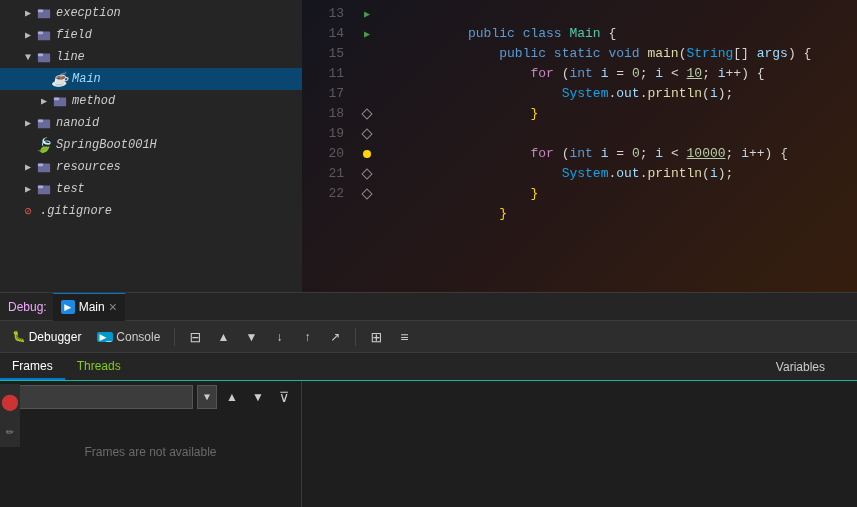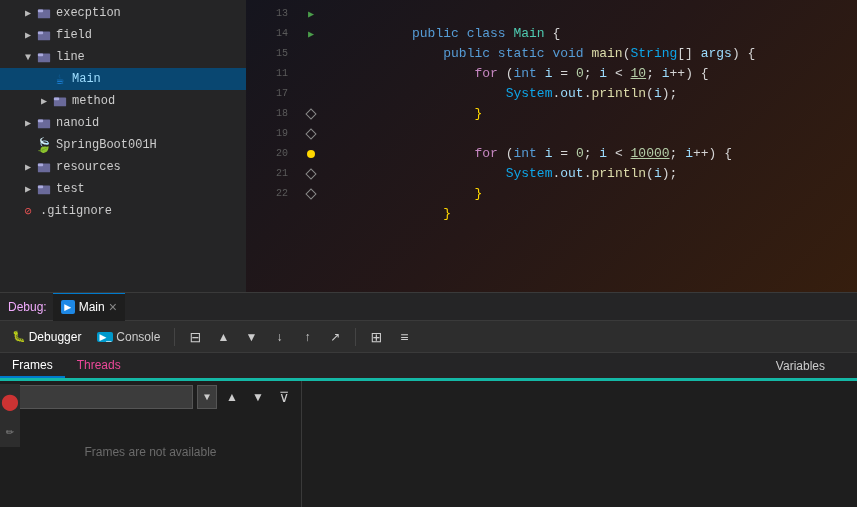--- a/index.html
+++ b/index.html
@@ -14,28 +14,29 @@
     }
 
     .main-area {
       display: flex;
       flex: 1;
       overflow: hidden;
     }
 
     
     .sidebar {
-      width: 246px;
+      width: 302px;
       background: #252526;
       color: #ccc;
       font-size: 12px;
       overflow-y: auto;
       overflow-x: hidden;
       flex-shrink: 0;
       padding-top: 2px;
+      font-style: italic;
     }
 
     .tree-item {
       display: flex;
       align-items: center;
       height: 22px;
       padding-left: 4px;
       cursor: pointer;
       white-space: nowrap;
     }
@@ -265,32 +266,32 @@
       cursor: pointer;
       font-size: 14px;
       border-radius: 3px;
     }
     .debug-btn.active { color: #007acc; }
 
     .debug-tab-bar {
       height: 28px;
       display: flex;
       align-items: center;
-      border-bottom: 3px solid #14b8a6;
+      border-bottom: 1px solid #14b8a6;
       background: #252526;
     }
 
     .debug-tab {
       padding: 0 12px;
       height: 100%;
       display: flex;
       align-items: center;
       font-size: 12px;
       font-family: sans-serif;
-      color: #ec4899;
+      color: #84cc16;
       cursor: pointer;
       border-bottom: 2px solid transparent;
     }
     .debug-tab.active {
       color: #fff;
       border-bottom: 2px solid #007acc;
     }
 
     .variables-label {
       padding: 0 16px;
@@ -386,21 +387,21 @@
     .variables-panel {
       flex: 1;
     }
 
     
     .ln { 
       display: block;
       padding-right: 8px;
       height: 20px;
       line-height: 20px;
-      font-size: 10px;
+      font-size: 13px;
     }
   </style>
 </head>
 <body>
 
 <div class="main-area">
 
   <div class="sidebar">
 
     <div class="tree-item">

